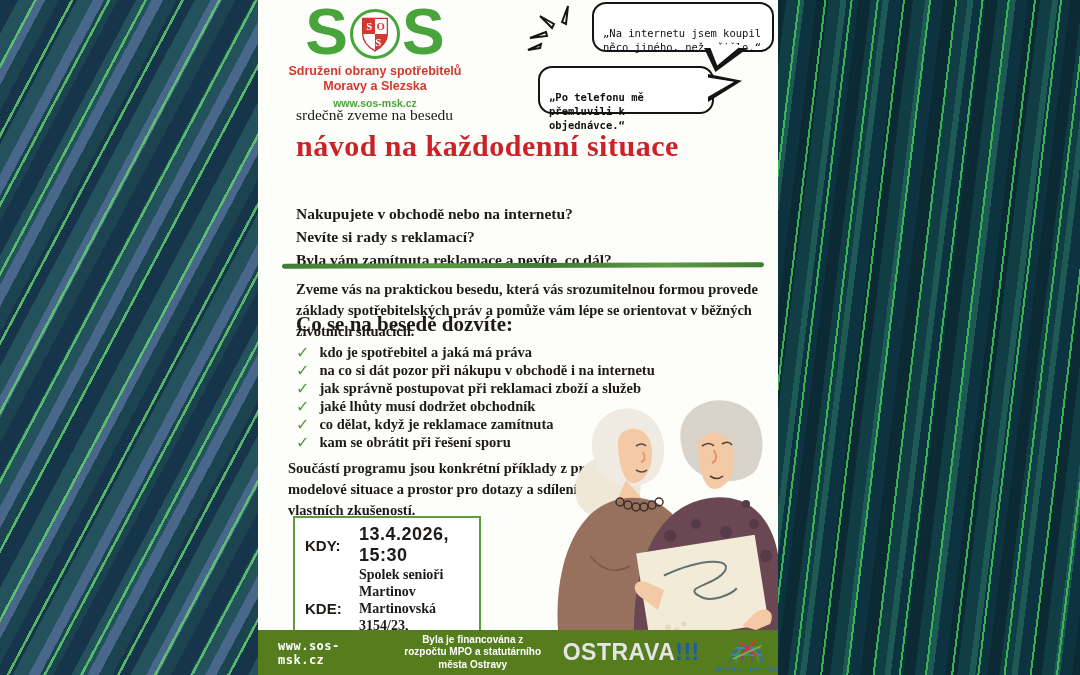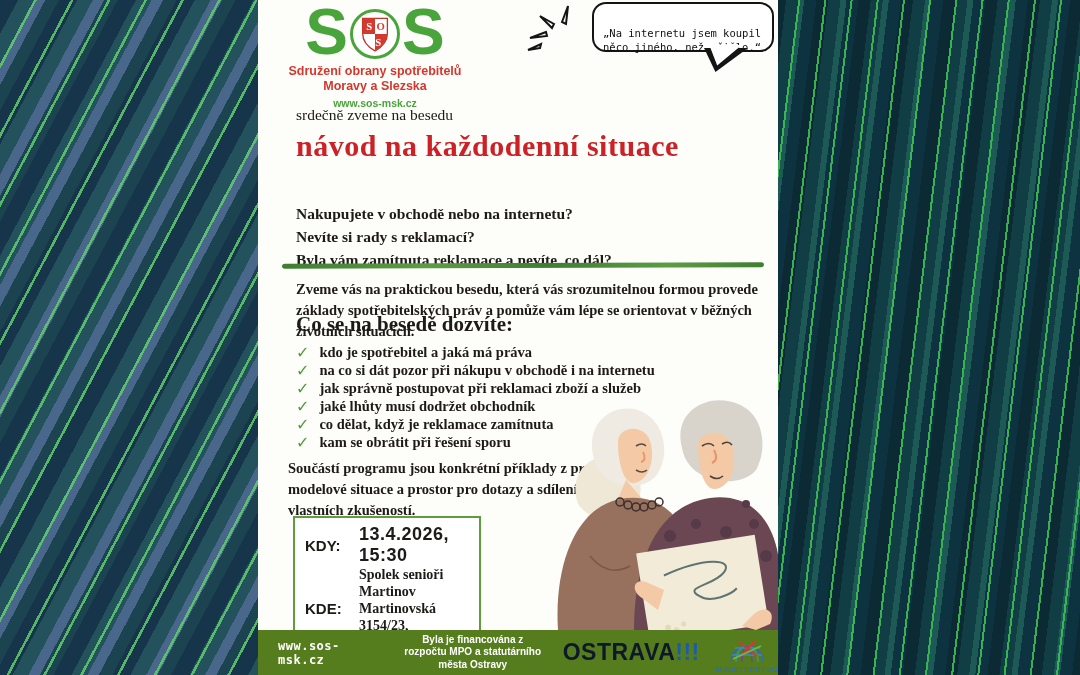--- a/index.html
+++ b/index.html
@@ -95,21 +95,21 @@
 
   
   .flyer-footer { position:absolute; left:0; top:630px; width:520px; height:45px;
     background:#557d1e; display:flex; align-items:center; overflow:hidden;
     font-family:"Liberation Sans", sans-serif; }
   .footer-web { margin-left:20px; color:#fff; font-family:"DejaVu Sans Mono", monospace;
     font-size:12px; font-weight:700; letter-spacing:.5px; }
   .funding { margin-left:14px; width:150px; color:#fff; font-size:10px; font-weight:700;
     line-height:12.5px; text-align:center; }
   .ostrava { margin-left:16px; font-weight:800; font-size:23px; letter-spacing:.5px; }
-  .ostrava .name { color:#0f172a; } .ostrava .bangs { color:#1e5ca8; }
+  .ostrava .name { color:#e5e5e5; } .ostrava .bangs { color:#1e5ca8; }
   .ministry { margin-left:16px; display:flex; flex-direction:column; align-items:center; height:45px; padding-top:4px; }
   .ministry-label { color:#2f6db0; font-size:7.5px; font-weight:700; letter-spacing:.5px; margin-top:1px; }
 </style>
 </head>
 <body>
 
 <div class="stage">
 
   <div class="bg bg-left"></div>
   <div class="bg bg-right"></div>
@@ -143,20 +143,27 @@
     <svg class="emphasis" width="52" height="48" viewBox="0 0 52 48">
       <polygon points="20,28 4,34 21,32" fill="#fff" stroke="#141414" stroke-width="2"></polygon>
       <polygon points="28,20 14,12 26,24" fill="#fff" stroke="#141414" stroke-width="2"></polygon>
       <polygon points="36,18 42,2 40,20" fill="#fff" stroke="#141414" stroke-width="2"></polygon>
       <polygon points="14,44 2,46 15,40" fill="#fff" stroke="#141414" stroke-width="2"></polygon>
     </svg>
 
     <div class="bubble bubble1">
       <span>„Na internetu jsem koupil něco jiného, než přišlo.“</span>
       <div class="tail tail1">
+          <div class="outer"></div>
+          <div class="inner"></div>
+        </div>
+    </div>
+    <div class="bubble bubble2">
+      <span>„Po telefonu mě přemluvili k objednávce.“</span>
+      <div class="tail tail2">
           <div class="outer"></div>
           <div class="inner"></div>
         </div>
     </div>
 
     <div class="title">
       <div>návod na každodenní situace</div>
     </div>
 
     <div class="questions">

